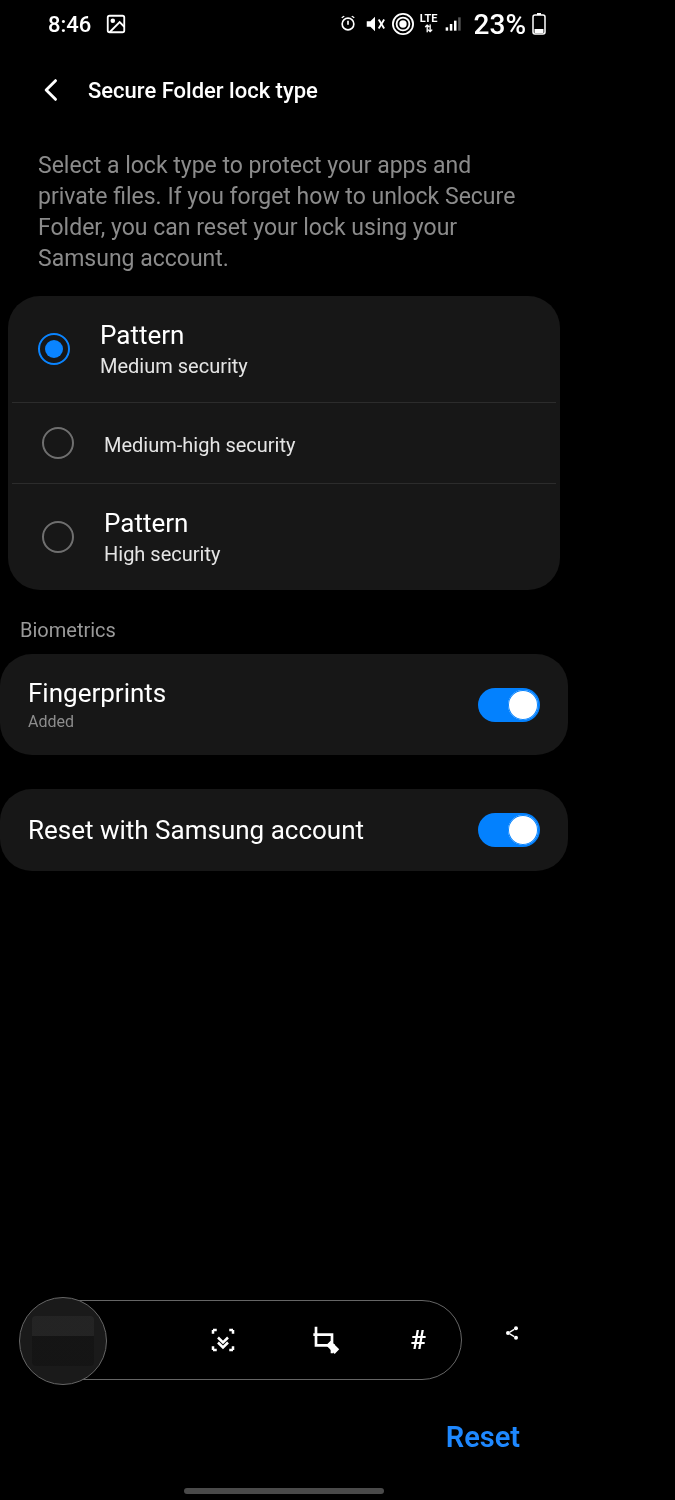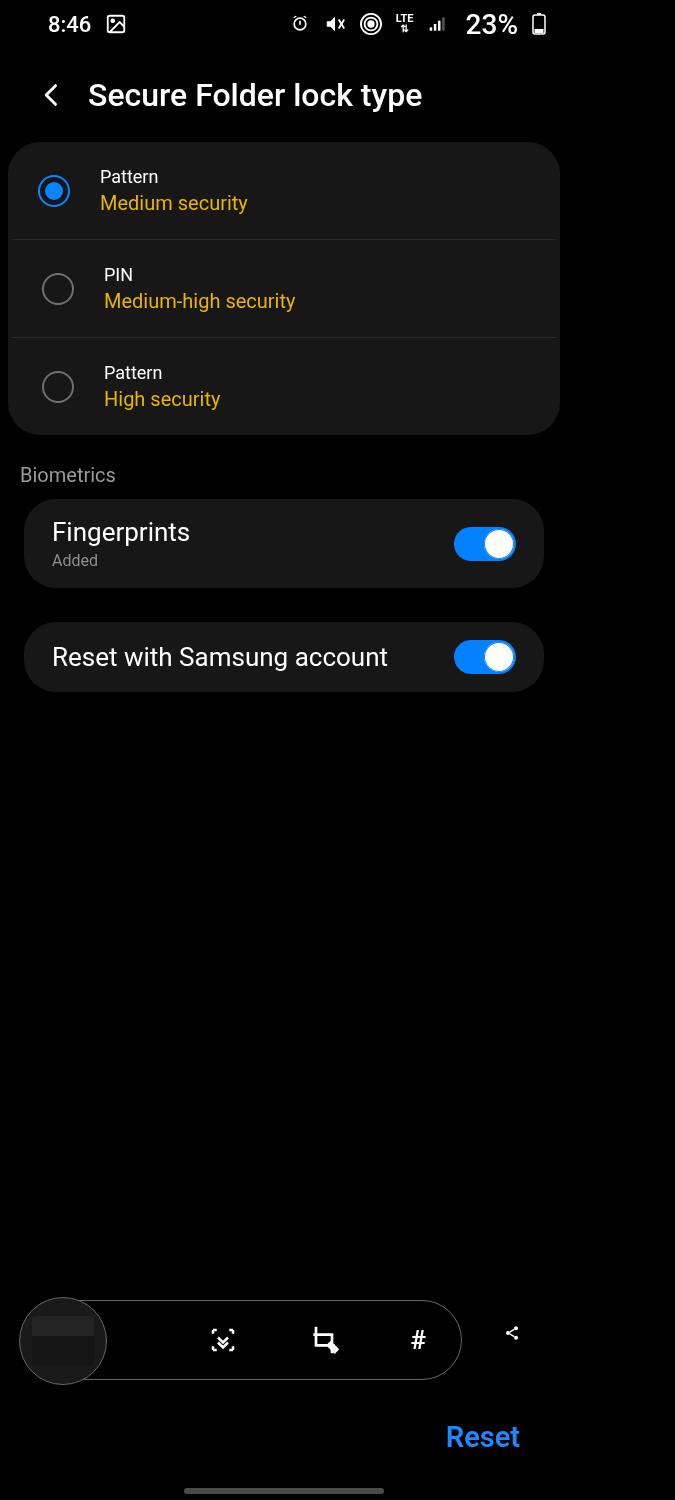--- a/index.html
+++ b/index.html
@@ -2,47 +2,47 @@
 <html><head>
 <meta charset="utf-8">
 <style>
   * { margin: 0; padding: 0; box-sizing: border-box; -webkit-tap-highlight-color: transparent; }
   html, body { width: 675px; height: 1500px; background: #000; color: #fff; font-family: -apple-system, Roboto, "Segoe UI", sans-serif; overflow: hidden; }
   .screen { position: relative; width: 568px; height: 1500px; display: flex; flex-direction: column; }
 
   
   .status-bar { display: flex; align-items: center; justify-content: space-between; height: 48px; padding: 0 22px 0 48px; font-size: 22px; font-weight: 500; }
   .status-left { display: flex; align-items: center; gap: 14px; }
-  .status-right { display: flex; align-items: center; gap: 14px; }
+  .status-right { display: flex; align-items: center; gap: 6px; }
   .status-right svg, .status-left svg { display: block; }
   .battery-text { font-size: 28px; margin-left: 4px; }
 
   
   .app-header { display: flex; align-items: center; gap: 22px; padding: 28px 30px 28px 38px; }
   .back-arrow { width: 28px; height: 28px; }
-  .page-title { font-size: 32px; font-weight: 500; }
+  .page-title { font-size: 22px; font-weight: 500; }
 
   
   .description { color: #8b8b8b; font-size: 23px; line-height: 1.35; padding: 18px 38px 22px 38px; }
 
   
   .card { background: #171717; border-radius: 32px; margin: 0 8px; overflow: hidden; }
   .option-row { display: flex; align-items: center; padding: 24px 30px; gap: 30px; }
   .option-row + .option-row { border-top: 1px solid #2c2c2c; margin: 0 4px; }
   .radio { width: 32px; height: 32px; border-radius: 50%; border: 2px solid #6f6f6f; position: relative; flex-shrink: 0; }
   .radio.selected { border-color: #0a84ff; }
   .radio.selected::after { content: ""; position: absolute; inset: 5px; background: #0a84ff; border-radius: 50%; }
-  .option-text .title { font-size: 18px; font-weight: 400; color: #fff; }
-  .option-text .sub  { font-size: 20px; color: #eab308; margin-top: 4px; }
+  .option-text .title { font-size: 26px; font-weight: 400; color: #fff; }
+  .option-text .sub  { font-size: 20px; color: #e5e5e5; margin-top: 4px; }
 
   
   .section-heading { color: #9a9a9a; font-size: 20px; padding: 28px 38px 12px 20px; }
 
   
-  .toggle-card { background: #171717; border-radius: 32px; margin: 0 24px; padding: 18px 28px; display: flex; align-items: center; justify-content: space-between; }
+  .toggle-card { background: #171717; border-radius: 32px; margin: 0 0; padding: 24px 28px; display: flex; align-items: center; justify-content: space-between; }
   .toggle-card + .toggle-card { margin-top: 28px; }
   .toggle-text .title { font-size: 26px; color: #fff; }
   .toggle-text .sub   { font-size: 16px; color: #8d8d8d; margin-top: 4px; }
   .switch { width: 62px; height: 34px; border-radius: 20px; background: #0381fe; position: relative; flex-shrink: 0; }
   .switch::after { content: ""; position: absolute; right: 2px; top: 2px; width: 30px; height: 30px; background: #fff; border-radius: 50%; box-shadow: 0 0 0 1px #0381fe inset; }
 
   
   .shot-toolbar { position: absolute; left: 22px; bottom: 120px; width: 440px; height: 80px; border: 1.5px solid #666; border-radius: 60px; display: flex; align-items: center; justify-content: space-around; background: rgba(0,0,0,0.6); }
   .shot-thumb { position: absolute; left: -4px; top: -4px; width: 88px; height: 88px; border: 1.5px solid #666; border-radius: 50%; background: #1a1a1a; overflow: hidden; display:flex; align-items:center; justify-content:center; }
   .shot-thumb-inner { width: 62px; height: 50px; background: linear-gradient(#2a2a2a 40%, #111 40%); border-radius: 4px; opacity: .6; }
@@ -102,33 +102,33 @@
     </div>
   </div>
 
   <div class="app-header">
     <svg class="back-arrow" viewBox="0 0 24 24" fill="none" stroke="#fff" stroke-width="2.5" stroke-linecap="round" stroke-linejoin="round">
         <polyline points="15 4 7 12 15 20"></polyline>
       </svg>
     <div class="page-title">Secure Folder lock type</div>
   </div>
 
+  <div class="description">Select a lock type to protect your apps and private files. If you forget how to unlock Secure Folder, you can reset your lock using your Samsung account.</div>
 
   <div class="card">
     <div class="option-row">
       <div class="radio selected"></div>
       <div class="option-text">
         <div class="title">Pattern</div>
         <div class="sub">Medium security</div>
       </div>
     </div>
     <div class="option-row">
       <div class="radio"></div>
       <div class="option-text">
-        <div class="title">PIN</div>
         <div class="sub">Medium-high security</div>
       </div>
     </div>
     <div class="option-row">
       <div class="radio"></div>
       <div class="option-text">
         <div class="title">Pattern</div>
         <div class="sub">High security</div>
       </div>
     </div>

